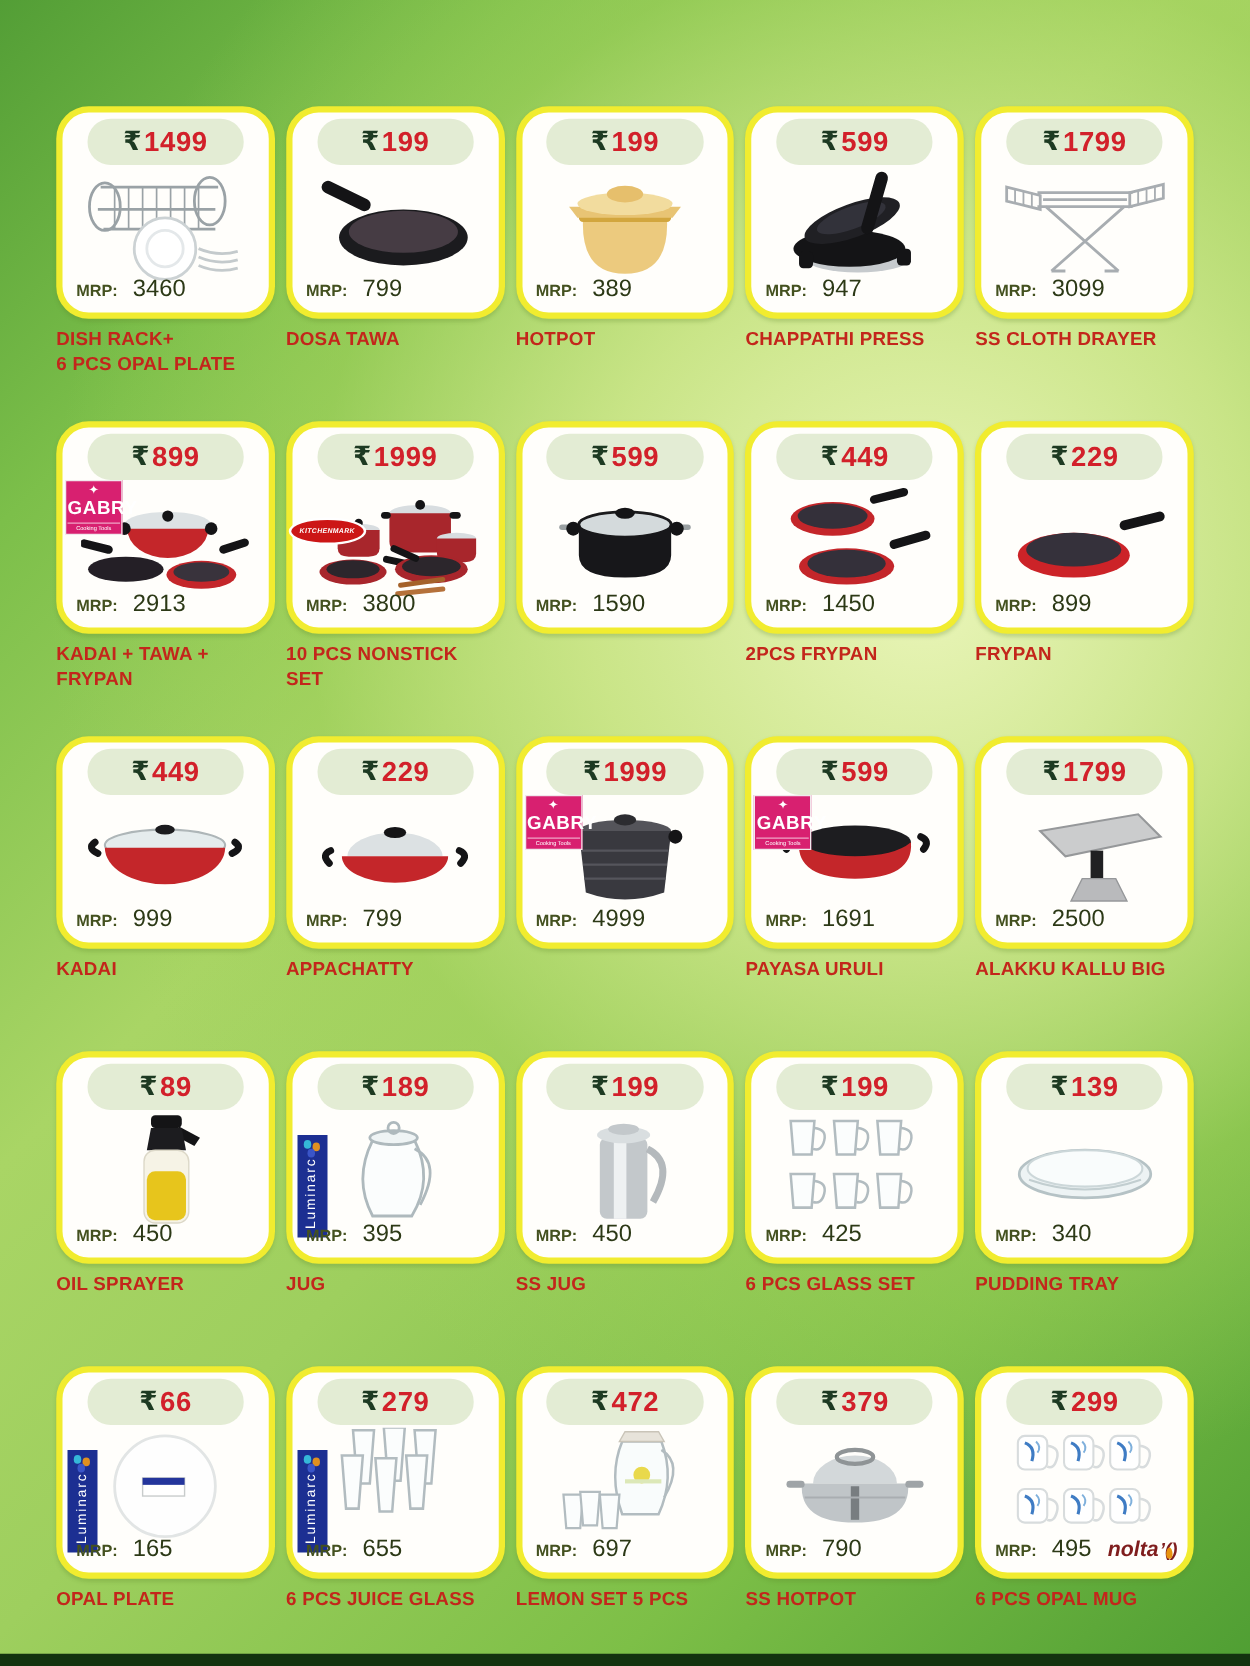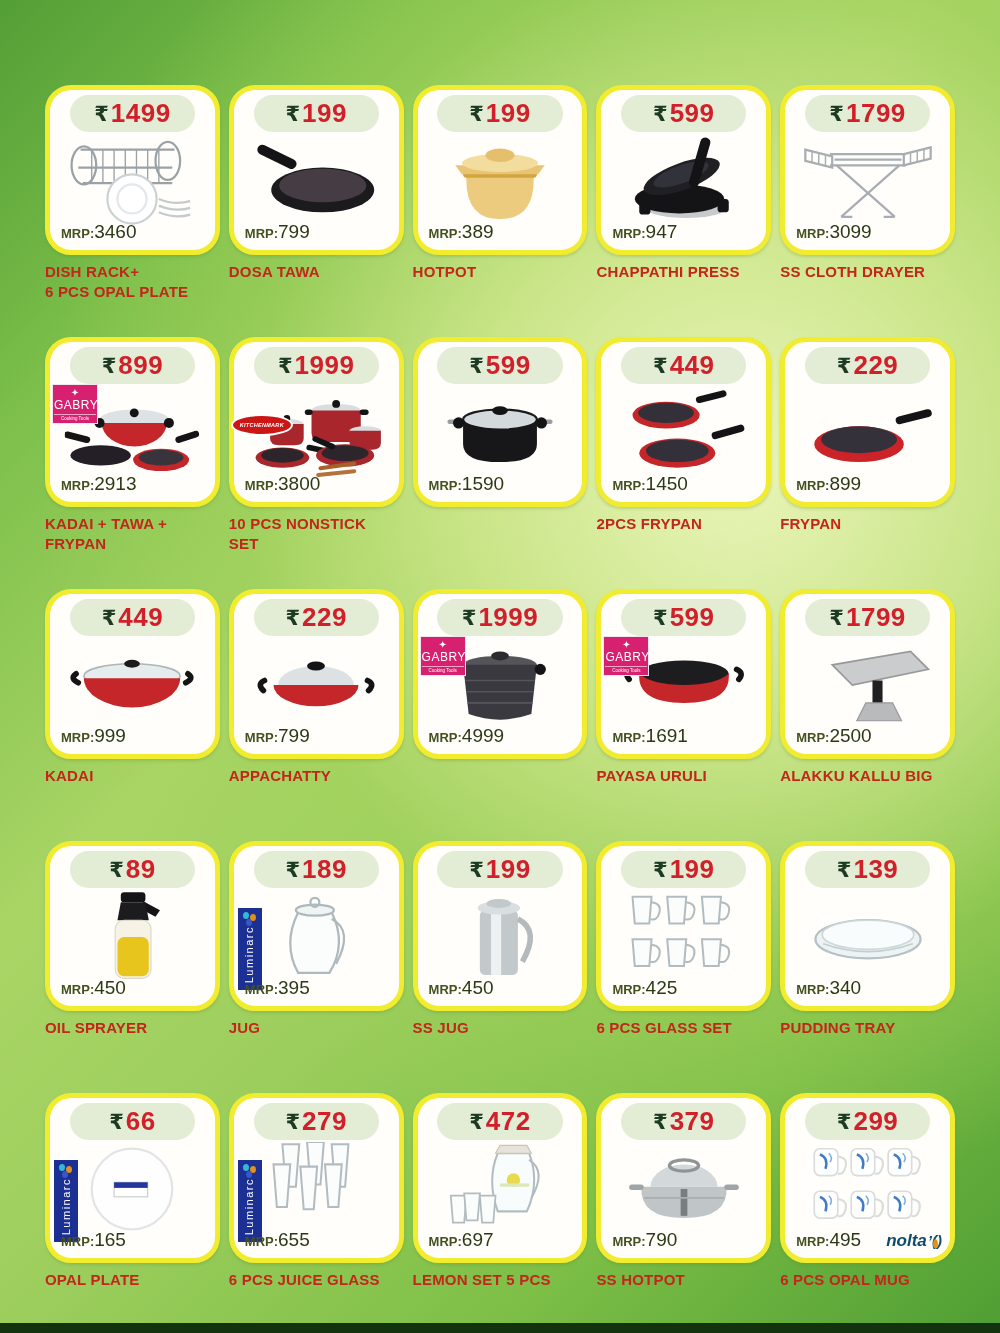--- a/index.html
+++ b/index.html
@@ -25,57 +25,57 @@
     background:#fffefb;border:5px solid #f1ec2f;border-radius:26px;
     display:flex;flex-direction:column;
     box-shadow:0 2px 3px rgba(90,130,40,.25);
   }
   .pill{
     margin:5px auto 0;width:76%;height:37px;flex:none;
     background:#e3ecd4;border-radius:19px;
     display:flex;align-items:center;justify-content:center;gap:2px;
   }
   .rupee{color:#1d3a22;font-size:21px;font-weight:bold;}
-  .price{color:#d2202a;font-size:26px;font-weight:bold;letter-spacing:.5px;}
+  .price{color:#d2202a;font-size:22px;font-weight:bold;letter-spacing:.5px;}
   .art{position:relative;flex:1;min-height:0;display:flex;align-items:flex-start;justify-content:center;padding-top:2px;}
   .art-svg{width:152px;height:94px;}
-  .mrp{position:absolute;left:11px;right:8px;bottom:7px;display:flex;align-items:baseline;gap:0;}
+  .mrp{position:absolute;left:11px;right:8px;bottom:7px;display:flex;align-items:baseline;gap:12px;}
   .mrp-label{color:#44511f;font-size:13px;font-weight:bold;}
   .mrp-value{color:#2c3916;font-size:19px;font-weight:normal;}
   .caption{
     margin-top:7px;text-align:left;white-space:pre-line;
     color:#c3261b;font-size:15px;font-weight:bold;line-height:1.3;letter-spacing:.2px;
   }
   
   .badge-gabry{
     position:absolute;left:2px;top:0;width:46px;box-sizing:border-box;
     background:#d82070;border:1px solid #f0e8ec;color:#fff;
     text-align:center;padding:3px 1px 2px;
   }
   .gabry-bird{font-size:10px;line-height:1;}
-  .gabry-name{font-size:12px;font-weight:normal;letter-spacing:.5px;line-height:1.2;}
+  .gabry-name{font-size:15px;font-weight:bold;letter-spacing:.5px;line-height:1.2;}
   .gabry-tag{font-size:4.5px;margin-top:2px;border-top:1px solid rgba(255,255,255,.6);padding-top:1px;}
   .badge-km{
     position:absolute;left:-3px;top:30px;width:62px;height:22px;border-radius:50%;
     background:#cc1616;border:2px solid #fff;box-sizing:border-box;
     display:flex;align-items:center;justify-content:center;
     color:#fff;font-size:5.5px;font-weight:bold;font-style:italic;letter-spacing:.3px;
   }
   .badge-lum{
     position:absolute;left:4px;top:20px;width:24px;box-sizing:border-box;
     background:#1c2f92;display:flex;flex-direction:column;align-items:center;
     padding:3px 0 7px;
   }
   .lum-dots{position:relative;width:16px;height:15px;display:block;flex:none;}
   .lum-dots i{position:absolute;width:6px;height:7px;border-radius:50%;}
   .lum-dots .d1{left:1px;top:1px;background:#35b8d8;}
   .lum-dots .d2{left:8px;top:3px;background:#e09020;}
   .lum-dots .d3{left:4px;top:8px;background:#3a55c8;}
   .lum-text{writing-mode:vertical-rl;transform:rotate(180deg);color:#fff;font-size:11px;letter-spacing:1.5px;line-height:1;}
-  .badge-nolta{margin-left:auto;position:relative;font-style:italic;font-weight:bold;font-size:17px;color:#0c4a6e;display:flex;align-items:baseline;}
+  .badge-nolta{margin-left:auto;position:relative;font-style:italic;font-weight:bold;font-size:17px;color:#7f1d1d;display:flex;align-items:baseline;}
   .nolta-a{font-size:15px;margin-left:1px;}
   .nolta-leaf{position:absolute;right:4px;bottom:3px;width:5px;height:9px;border-radius:50% 50% 50% 50%/60% 60% 40% 40%;background:#e8930f;}
   .footer-strip{position:absolute;left:0;right:0;bottom:0;height:10px;background:#13330f;}
   .defs-holder{position:absolute;width:0;height:0;overflow:hidden;}
 </style>
 </head>
 <body>
 
 <svg class="defs-holder" aria-hidden="true">
     <defs>

